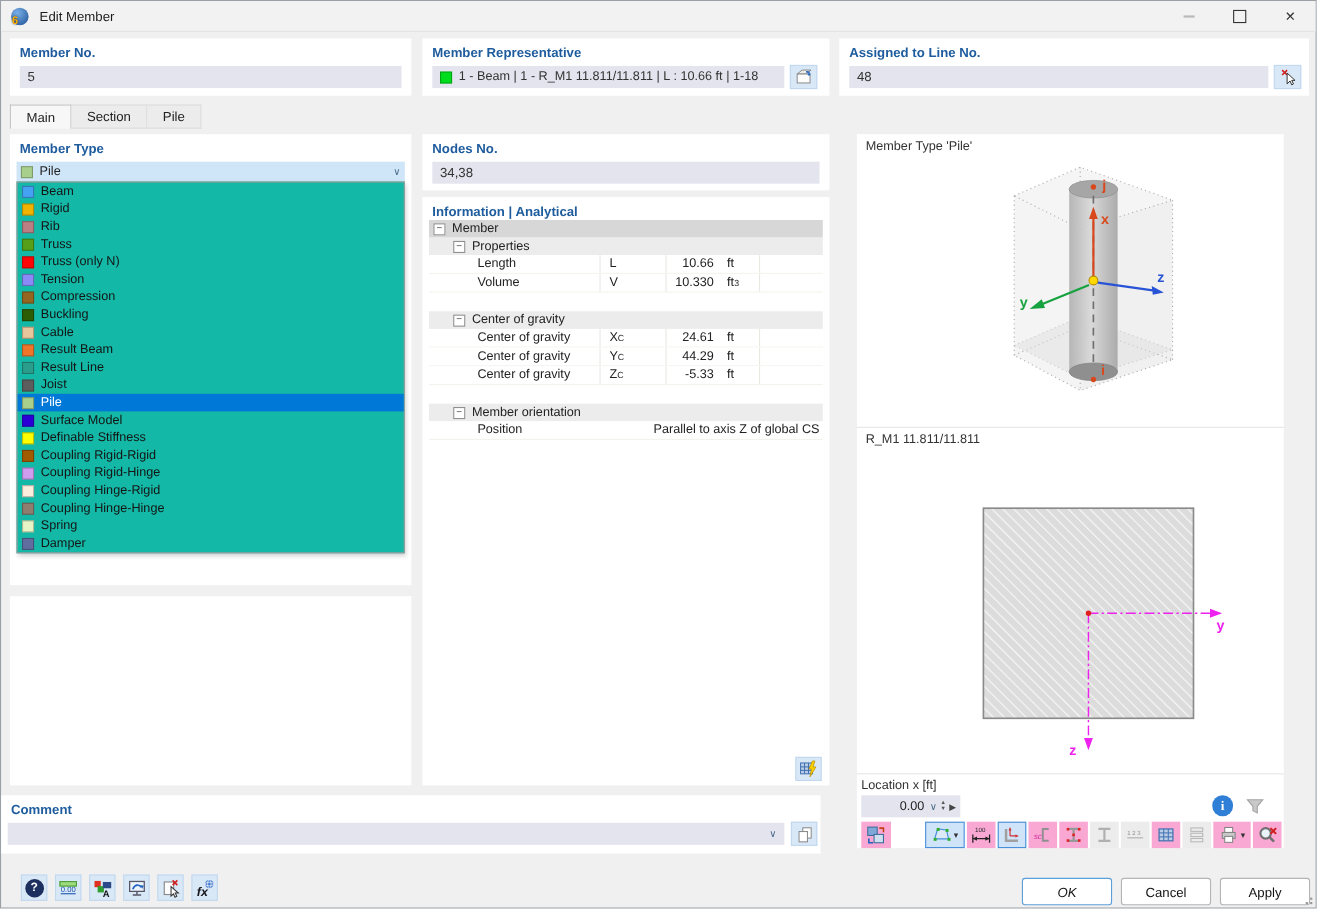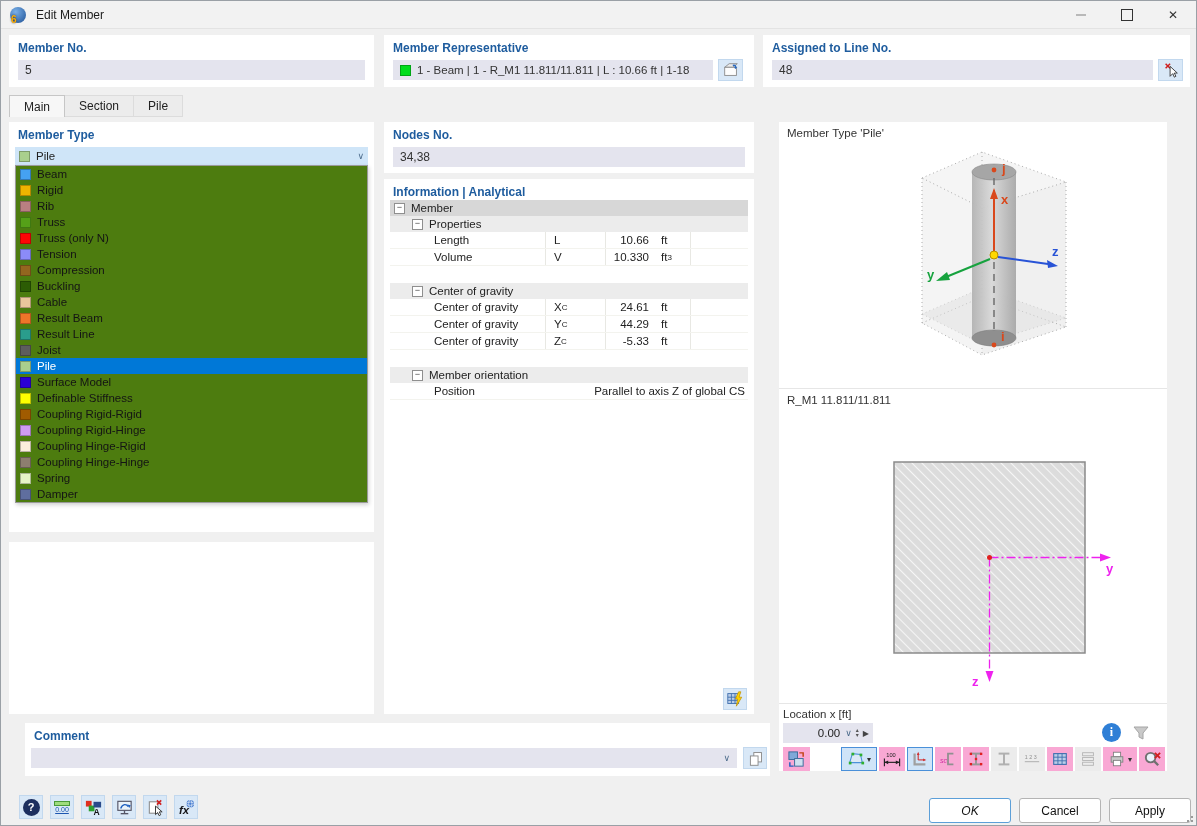--- a/index.html
+++ b/index.html
@@ -23,21 +23,21 @@
   .icon-btn{position:absolute;width:25px;height:22px;background:#d9e8f7;border:1px solid #c2d8ee;box-sizing:border-box;
             display:flex;align-items:center;justify-content:center;}
   .chev{margin-left:auto;font-size:9px;color:#4a6a8a;}
   
   .tabs{position:absolute;left:8px;top:95px;height:21px;display:flex;align-items:flex-end;}
   .tab{height:20px;padding:0 14px;display:flex;align-items:center;font-size:12px;background:#ececec;border:1px solid #dcdcdc;border-left:none;color:#222;}
   .tab:first-child{border-left:1px solid #dcdcdc;}
   .tab.active{background:#f7f7f7;border:1px solid #c6c6c6;border-bottom:none;height:21px;}
   
   .mt-combo{position:absolute;left:6px;right:6px;top:25px;height:18px;background:#cfe5f8;display:flex;align-items:center;padding:0 4px;font-size:11.5px;box-sizing:border-box;}
-  .mt-list{position:absolute;left:6px;right:6px;top:43px;height:338px;background:#4d7c0f;border:1px solid #9a9a9a;box-shadow:1px 2px 4px rgba(0,0,0,.18);box-sizing:border-box;}
+  .mt-list{position:absolute;left:6px;right:6px;top:43px;height:338px;background:#14b8a6;border:1px solid #9a9a9a;box-shadow:1px 2px 4px rgba(0,0,0,.18);box-sizing:border-box;}
   .mt-item{height:16px;display:flex;align-items:center;padding:0 4px;font-size:11.5px;color:#141414;}
   .mt-item.selected{background:#0078d7;color:#fff;}
   
   .tree{position:absolute;left:6px;right:6px;top:21px;}
   .trow{position:relative;height:16px;display:flex;align-items:center;font-size:11.5px;color:#222;}
   .trow.root{background:#d7d7d7;padding-left:4px;}
   .trow.ghead{background:#ececec;padding-left:22px;}
   .trow.leaf{background:#fff;border-bottom:1px solid #f3f3ee;padding-left:44px;}
   .tg{width:9px;height:9px;border:1px solid #8f8f8f;background:#fff;font-size:9px;line-height:7px;text-align:center;color:#444;margin-right:6px;flex:0 0 auto;}
   .c-sym{position:absolute;left:155px;width:58px;height:100%;display:flex;align-items:center;padding-left:8px;border-left:1px solid #e8e8e3;box-sizing:border-box;}
@@ -528,21 +528,21 @@
         <svg width="19" height="19" viewBox="0 0 20 20">
           <circle cx="8" cy="8" r="5" fill="#eaf2fa" stroke="#707070" stroke-width="2"></circle>
           <line x1="11.7" y1="11.7" x2="16" y2="16" stroke="#707070" stroke-width="2.4"></line>
           <line x1="12.5" y1="3" x2="18" y2="8.5" stroke="#d02020" stroke-width="2"></line>
           <line x1="18" y1="3" x2="12.5" y2="8.5" stroke="#d02020" stroke-width="2"></line>
         </svg>
       </div>
     </div>
   </div>
 
-  <div class="panel" style="left:24px;top:722px;width:745px;height:53px;">
+  <div class="panel" style="left:0;top:722px;width:745px;height:53px;">
     <span class="plabel">Comment</span>
     <div class="field" style="left:6px;width:706px;top:25px;">
       <span></span>
       <span class="chev">∨</span>
     </div>
     <div class="icon-btn" style="left:718px;top:24px;width:24px;">
       <svg width="17" height="17" viewBox="0 0 20 20">
         <rect x="8" y="3" width="9" height="11" fill="#fff" stroke="#8a8a8a" stroke-width="1.1"></rect>
         <rect x="4" y="7" width="9" height="11" fill="#fff" stroke="#8a8a8a" stroke-width="1.1"></rect>
       </svg>

